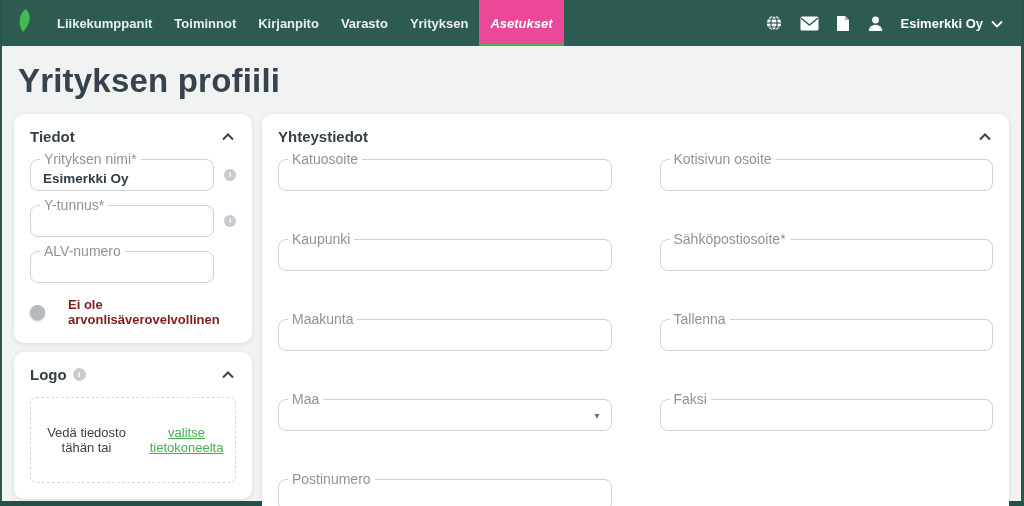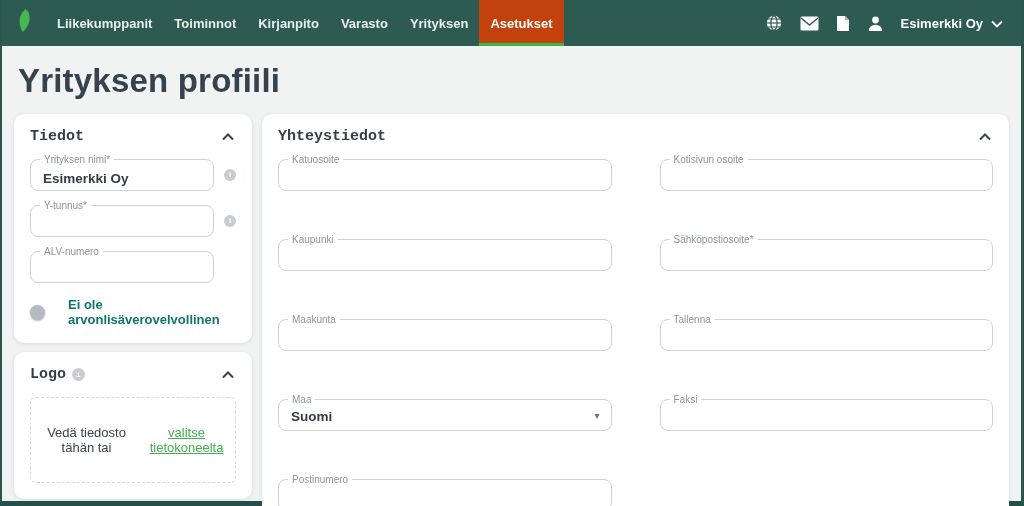--- a/index.html
+++ b/index.html
@@ -24,56 +24,57 @@
   }
   .brand { width: 44px; display: flex; align-items: center; justify-content: center; }
   .nav-menu { display: flex; align-items: stretch; }
   .nav-item {
     display: flex; align-items: center;
     padding: 0 11px;
     color: #e9efed; font-size: 13px; font-weight: 600;
     cursor: pointer; white-space: nowrap;
   }
   .nav-item.active {
-    background: #c2410c; color: #ffffff;
+    background: #ec4899; color: #ffffff;
     box-shadow: inset 0 -3px 0 #3eb54b;
+    font-style: italic;
   }
   .nav-right { margin-left: auto; display: flex; align-items: center; gap: 17px; }
   .icon-btn { display: flex; align-items: center; justify-content: center; cursor: pointer; }
   .account { display: flex; align-items: center; gap: 8px; cursor: pointer; }
   .account-name { color: #ffffff; font-size: 13px; font-weight: 700; }
 
   
   .page-header { padding: 16px 16px 12px 16px; }
   .page-title { font-size: 33px; font-weight: 600; color: #36424e; letter-spacing: .2px; }
 
   
   .content { flex: 1; display: flex; gap: 10px; padding: 2px 12px 0 12px; align-items: flex-start; }
   .left-col { width: 238px; flex-shrink: 0; display: flex; flex-direction: column; gap: 9px; }
   .right-col { flex: 1; display: flex; flex-direction: column; }
 
   .card {
     background: #ffffff; border-radius: 10px;
     box-shadow: 0 1px 4px rgba(35,56,64,.12);
     padding: 14px 16px 16px 16px;
   }
-  .card-head { display: flex; justify-content: space-between; margin-bottom: 14px; font-family: Liberation Mono, monospace; }
+  .card-head { display: flex; justify-content: space-between; margin-bottom: 14px; }
   .card-title { font-size: 15px; font-weight: 700; color: #353f47; display: flex; align-items: center; gap: 6px; }
   .collapse-btn { background: none; border: none; cursor: pointer; display: flex; align-items: center; padding: 2px; }
 
   
   .frow { display: flex; align-items: center; margin-bottom: 14px; }
   .field {
     position: relative; flex: 1; height: 32px;
     border: 1px solid #ccd3d7; border-radius: 8px; background: #fff;
   }
   .flabel {
     position: absolute; top: -7px; left: 9px;
     background: #fff; padding: 0 4px;
-    font-size: 10px; line-height: 13px; color: #8b949c; white-space: nowrap;
+    font-size: 14px; line-height: 13px; color: #8b949c; white-space: nowrap;
   }
   .fvalue {
     width: 100%; height: 100%; border: none; outline: none; background: transparent;
     padding: 6px 12px 0 12px;
     font-family: "Liberation Sans", sans-serif;
     font-size: 13.5px; font-weight: 600; color: #333d45;
   }
   .fvalue-text { display: block; padding: 9px 12px 0 12px; font-size: 13.5px; font-weight: 600; color: #333d45; }
   .select-caret { position: absolute; right: 11px; top: 10px; font-size: 10px; color: #6b747c; }
   .icon-slot { width: 22px; display: flex; justify-content: flex-end; align-items: center; }
@@ -86,21 +87,21 @@
   .info-dot.lg { width: 13px; height: 13px; line-height: 13px; }
 
   
   .toggle-row { display: flex; align-items: center; margin-top: 4px; }
   .switch { position: relative; width: 27px; height: 13px; cursor: pointer; flex-shrink: 0; }
   .switch .track { width: 27px; height: 13px; background: #d9dde0; border-radius: 7px; }
   .switch .thumb {
     position: absolute; left: 0; top: -1px; width: 15px; height: 15px;
     background: #b3bbc1; border-radius: 50%; box-shadow: 0 1px 2px rgba(0,0,0,.3);
   }
-  .toggle-label { margin-left: 11px; font-size: 13px; font-weight: 600; color: #0f766e; }
+  .toggle-label { margin-left: 11px; font-size: 13px; font-weight: 600; color: #7f1d1d; }
 
   
   .dropzone {
     border: 1px dashed #d4d9dc; border-radius: 6px; height: 86px;
     display: flex; align-items: center; justify-content: flex-start;
     text-align: center; font-size: 13px; color: #39434b; padding: 0 4px;
   }
   .dropzone .dz-link { color: #43b14c; text-decoration: underline; cursor: pointer; margin-left: 4px; }
 
   
@@ -290,21 +291,20 @@
             <input class="fvalue" value="" style="">
           </div>
 
           <div class="field">
             <span class="flabel">Tallenna</span>
             <input class="fvalue" value="" style="">
           </div>
 
           <div class="field">
             <span class="flabel">Maa</span>
-            <span class="fvalue-text">Suomi</span>
             <span class="select-caret">▾</span>
           </div>
 
           <div class="field">
             <span class="flabel">Faksi</span>
             <input class="fvalue" value="" style="">
           </div>
 
           <div class="field">
             <span class="flabel">Postinumero</span>

